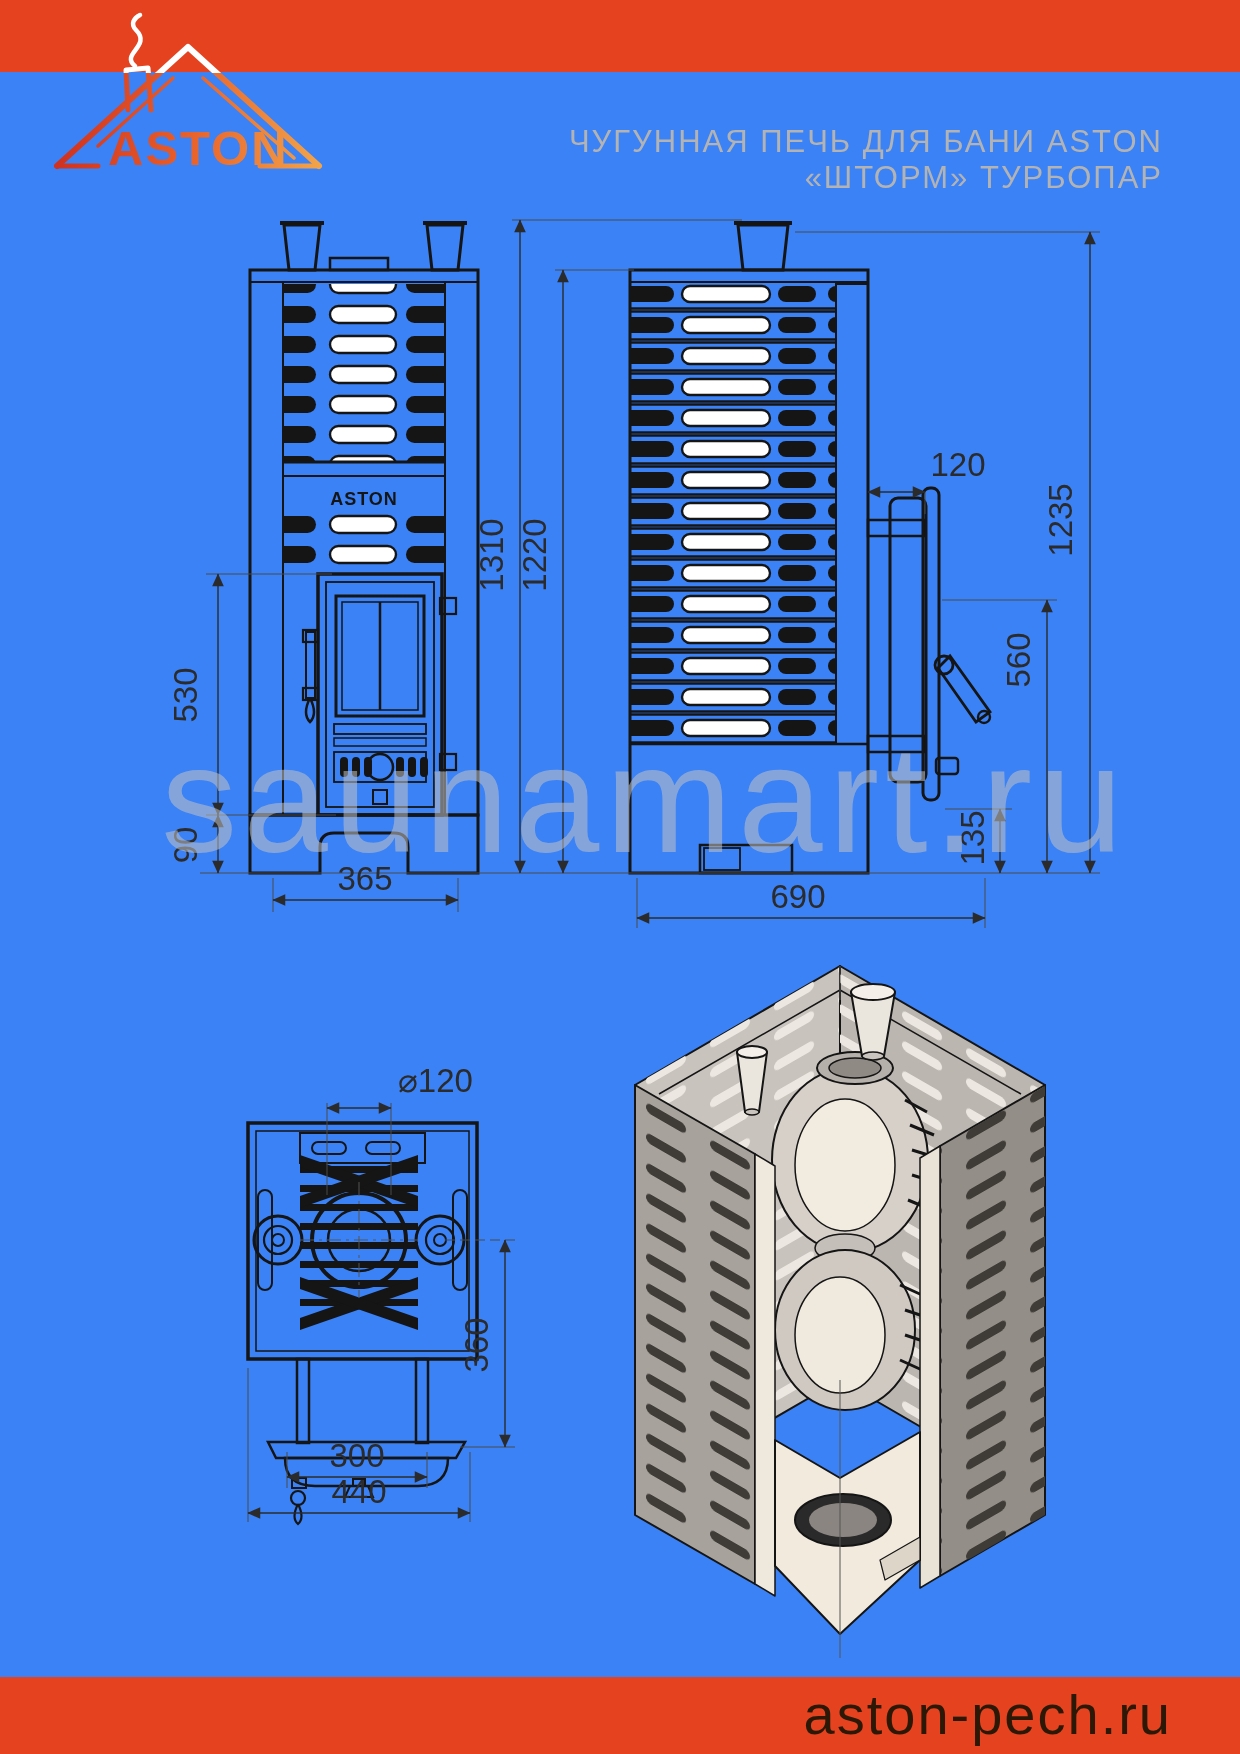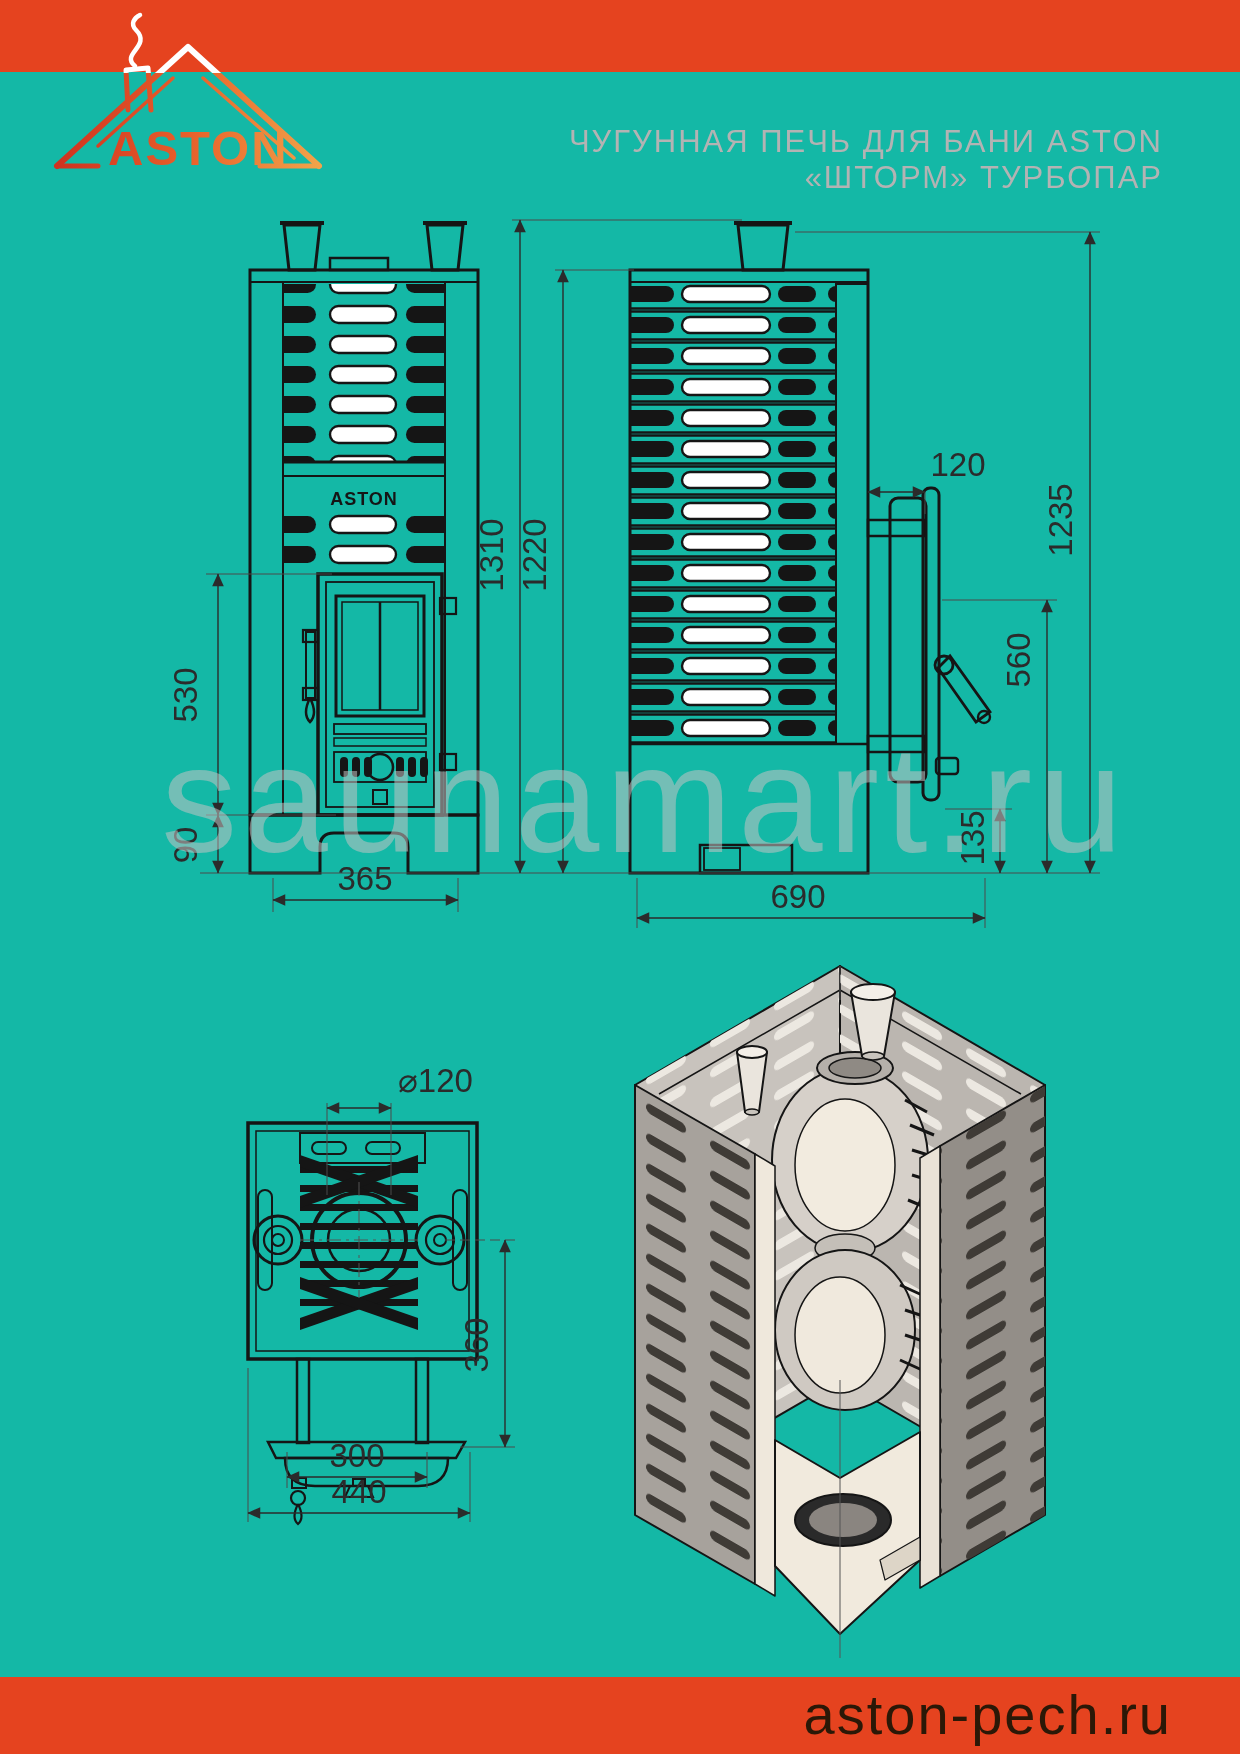--- a/index.html
+++ b/index.html
@@ -1,16 +1,16 @@
 <!DOCTYPE html>
 <html><head>
 <meta charset="utf-8">
 <style>
   html,body{margin:0;padding:0;background:#888;}
-  .page{position:relative;width:1240px;height:1754px;background:#14b8a6;
+  .page{position:relative;width:1240px;height:1754px;background:#3b82f6;
         font-family:"Liberation Sans",sans-serif;overflow:hidden;margin:0 auto;}
   svg{display:block}
   text{font-family:"Liberation Sans",sans-serif;}
   .title-line{fill:#b3b3b3;font-size:31px;letter-spacing:2px;}
   .dim-label{fill:#2b2b2b;font-size:33px;}
   .dimline{stroke:#2b2b2b;stroke-width:1.4;fill:none;}
   .extline{stroke:#4a4a4a;stroke-width:1;fill:none;}
   .draw{stroke:#151515;fill:none;}
   .watermark{fill:#c2c2c2;fill-opacity:.55;font-size:152px;letter-spacing:6px;}
   .footer-text{fill:#2b1807;font-size:56px;letter-spacing:2px;}

